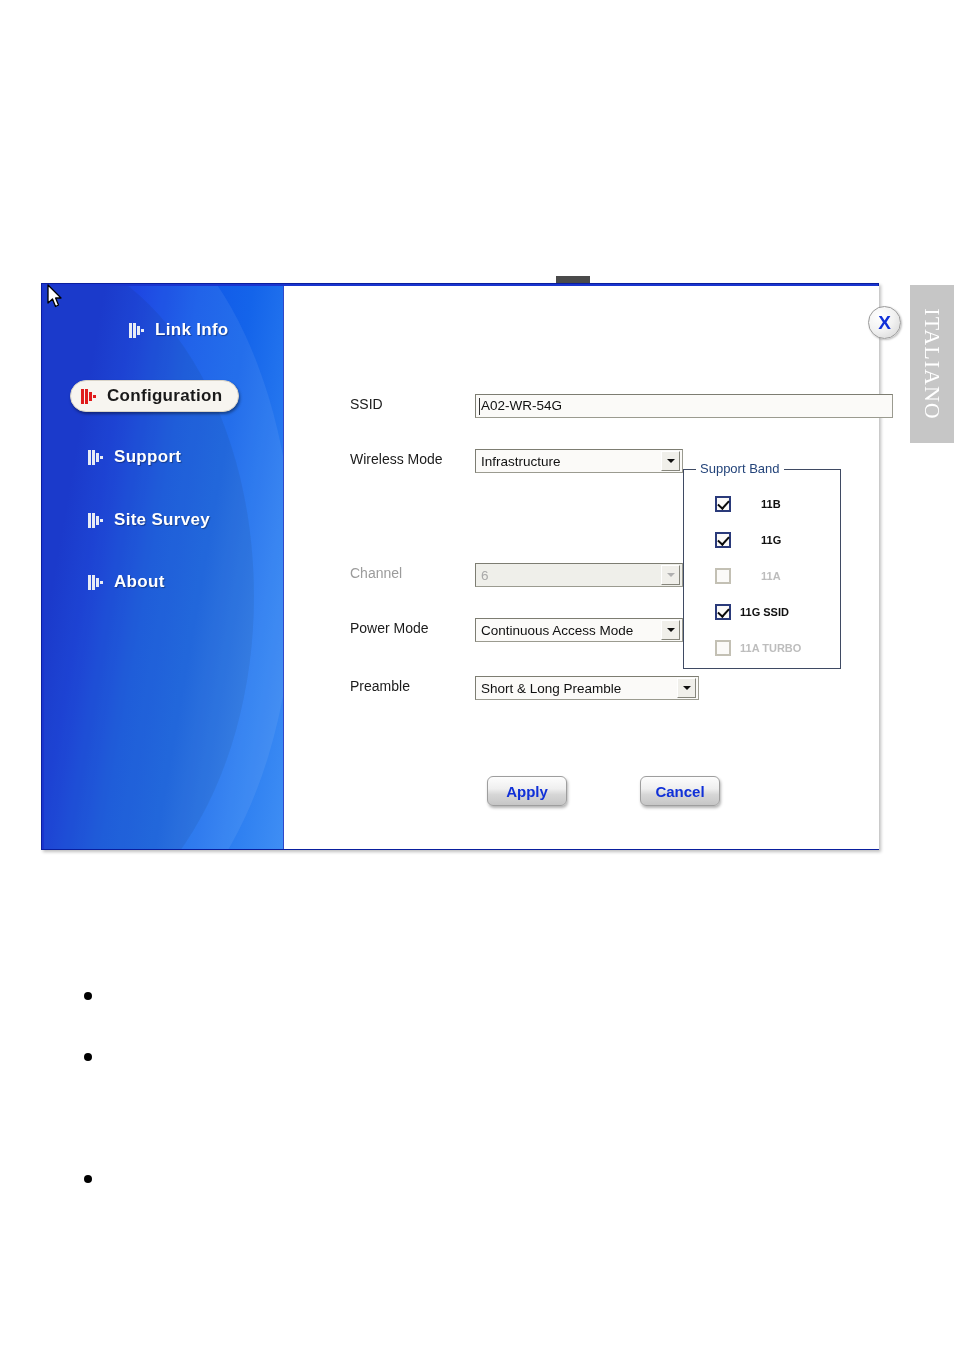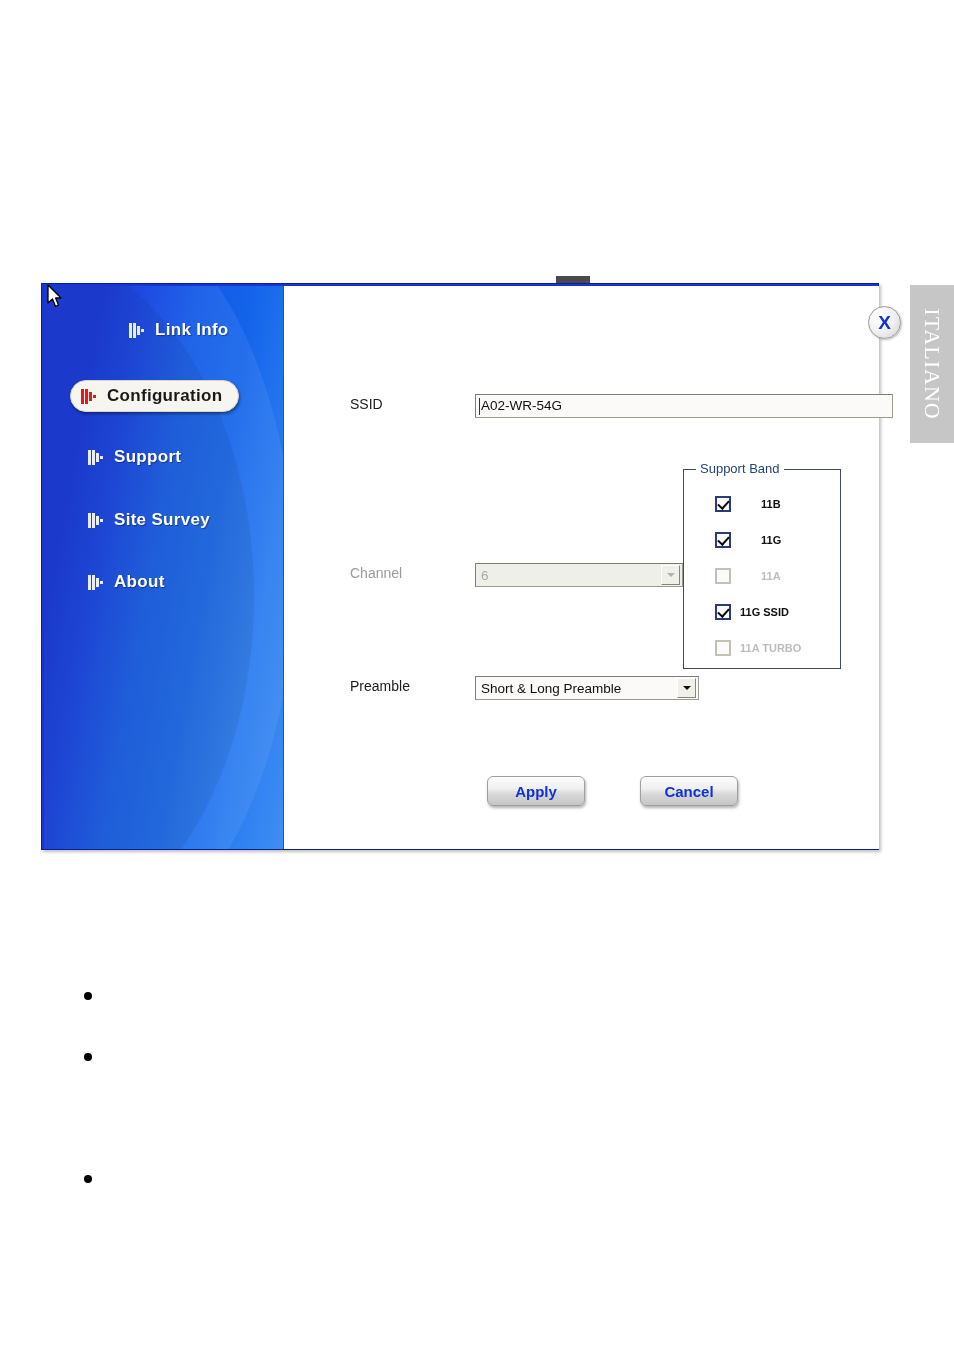--- a/index.html
+++ b/index.html
@@ -325,21 +325,21 @@
     color: #101010;
     margin-left: 9px;
     white-space: nowrap;
     font-weight: bold;
   }
   .band-label.dim { color: #bdbdbd; }
 
   
   .btn {
     position: absolute;
-    width: 98px;
+    width: 80px;
     height: 30px;
     border-radius: 6px;
     background: linear-gradient(180deg, #fdfdfd 0%, #efefef 42%, #d7d7d7 62%, #c6c6c6 100%);
     border: 1px solid #9e9e9e;
     box-shadow: 1px 2px 3px rgba(0,0,0,0.3);
     box-sizing: border-box;
     display: flex;
     align-items: center;
     justify-content: center;
     cursor: pointer;
@@ -494,30 +494,44 @@
 
     <div class="close-btn">
       <span>X</span>
     </div>
 
     <div class="form-row" style="left:66px; top:108px; width:510px;">
       <span class="fld-label">SSID</span>
       <div class="textbox caret" style="left:125px; top:0; width:418px;" placeholder="">A02-WR-54G</div>
     </div>
 
+    <div class="form-row" style="left:66px; top:163px; width:290px;">
+      <span class="fld-label">Wireless Mode</span>
+      <div class="combo" style="left:125px; top:0; width:208px;">
+        <span class="combo-text">Infrastructure</span>
+        <span class="combo-arrow"></span>
+      </div>
+    </div>
 
 
     <div class="form-row" style="left:66px; top:277px; width:290px;">
       <span class="fld-label disabled">Channel</span>
       <div class="combo disabled" style="left:125px; top:0; width:208px;">
         <span class="combo-text">6</span>
         <span class="combo-arrow"></span>
       </div>
     </div>
 
+    <div class="form-row" style="left:66px; top:332px; width:290px;">
+      <span class="fld-label">Power Mode</span>
+      <div class="combo" style="left:125px; top:0; width:208px;">
+        <span class="combo-text">Continuous Access Mode</span>
+        <span class="combo-arrow"></span>
+      </div>
+    </div>
 
     <div class="form-row" style="left:66px; top:390px; width:290px;">
       <span class="fld-label">Preamble</span>
       <div class="combo" style="left:125px; top:0; width:224px;">
         <span class="combo-text">Short &amp; Long Preamble</span>
         <span class="combo-arrow"></span>
       </div>
     </div>
 
     <div class="groupbox">

